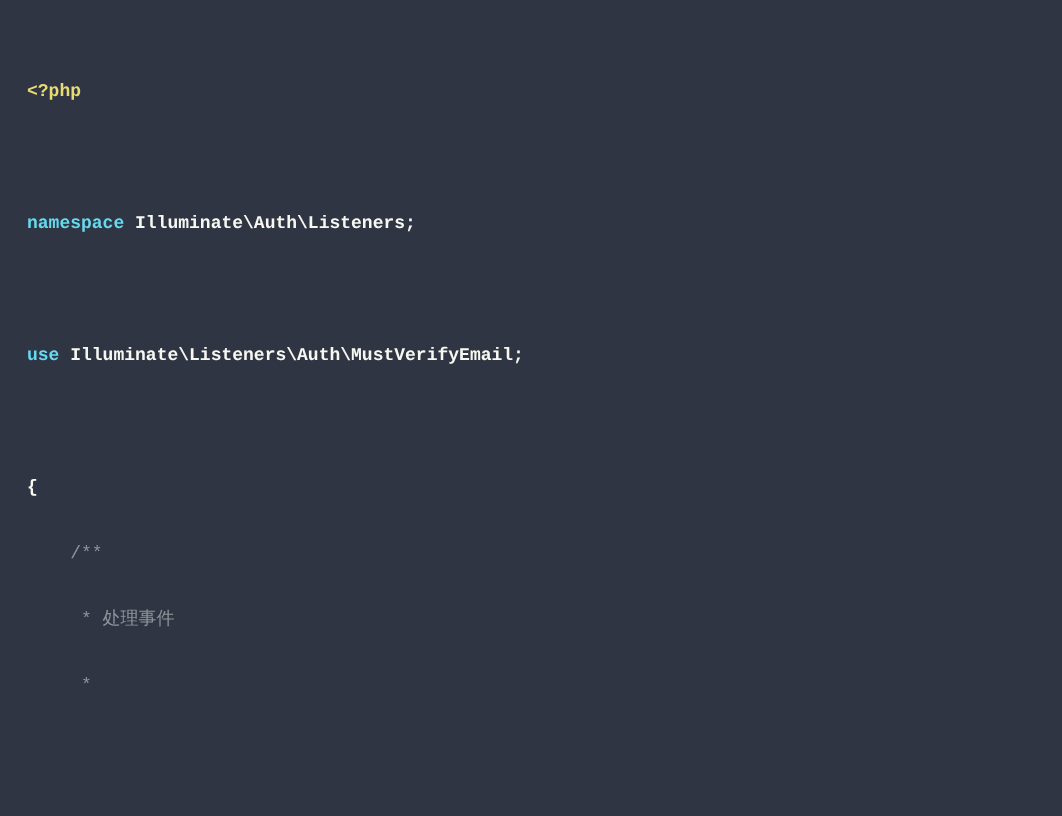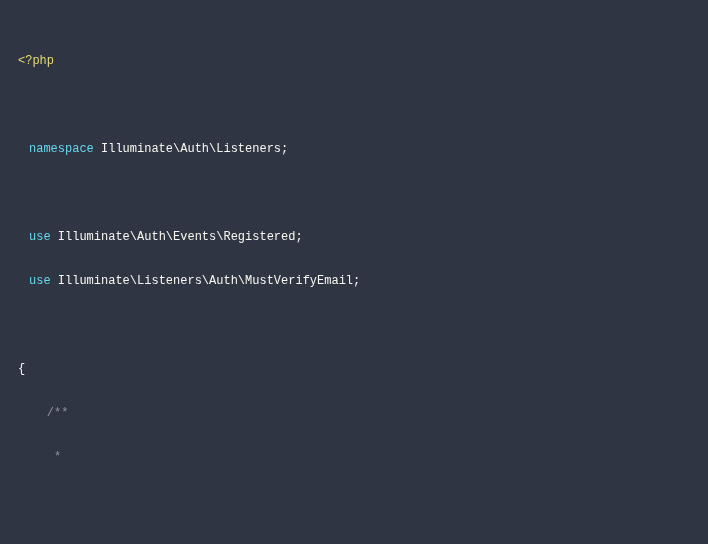--- a/index.html
+++ b/index.html
@@ -11,41 +11,41 @@
     font-family: Consolas, 'Courier New', monospace;
     font-size: 12px;
     overflow: hidden;
   }
   .code-container {
     padding: 28px 18px 10px 18px;
     line-height: 22px;
     color: #f8f8f2;
     white-space: pre;
   }
-  .line { display: block; white-space: pre; font-weight: normal; }
+  .line { display: block; white-space: pre; font-weight: bold; }
   .php-open { color: #e6db74; }
-  .kw { color: #66d9ef; margin-left: 11px; }       
+  .kw { color: #66d9ef; }       
   .type { color: #a6e22e; }       
   .plain { color: #f8f8f2; }
   .comment { color: #8f949b; font-weight: normal; }
   .brace { color: #f8f8f2; }
 </style>
 </head>
 <body>
 
 <div class="code-container">
 <span class="line"><span class="php-open">&lt;?php</span></span>
 <span class="line"> </span>
 <span class="line"><span class="kw">namespace</span><span class="plain"> Illuminate\Auth\Listeners;</span></span>
 <span class="line"> </span>
-<span class="line"><span class="kw">use</span><span class="plain"> Illuminate\Auth\Events\Registered;</span></span>
 <span class="line"><span class="kw">use</span><span class="plain"> Illuminate\Listeners\Auth\MustVerifyEmail;</span></span>
 <span class="line"> </span>
 <span class="line"><span class="brace">{</span></span>
 <span class="line comment">    /**</span>
+<span class="line comment">     * 处理事件</span>
 <span class="line comment">     *</span>
 
 
 
 
 
 
 
 
 

